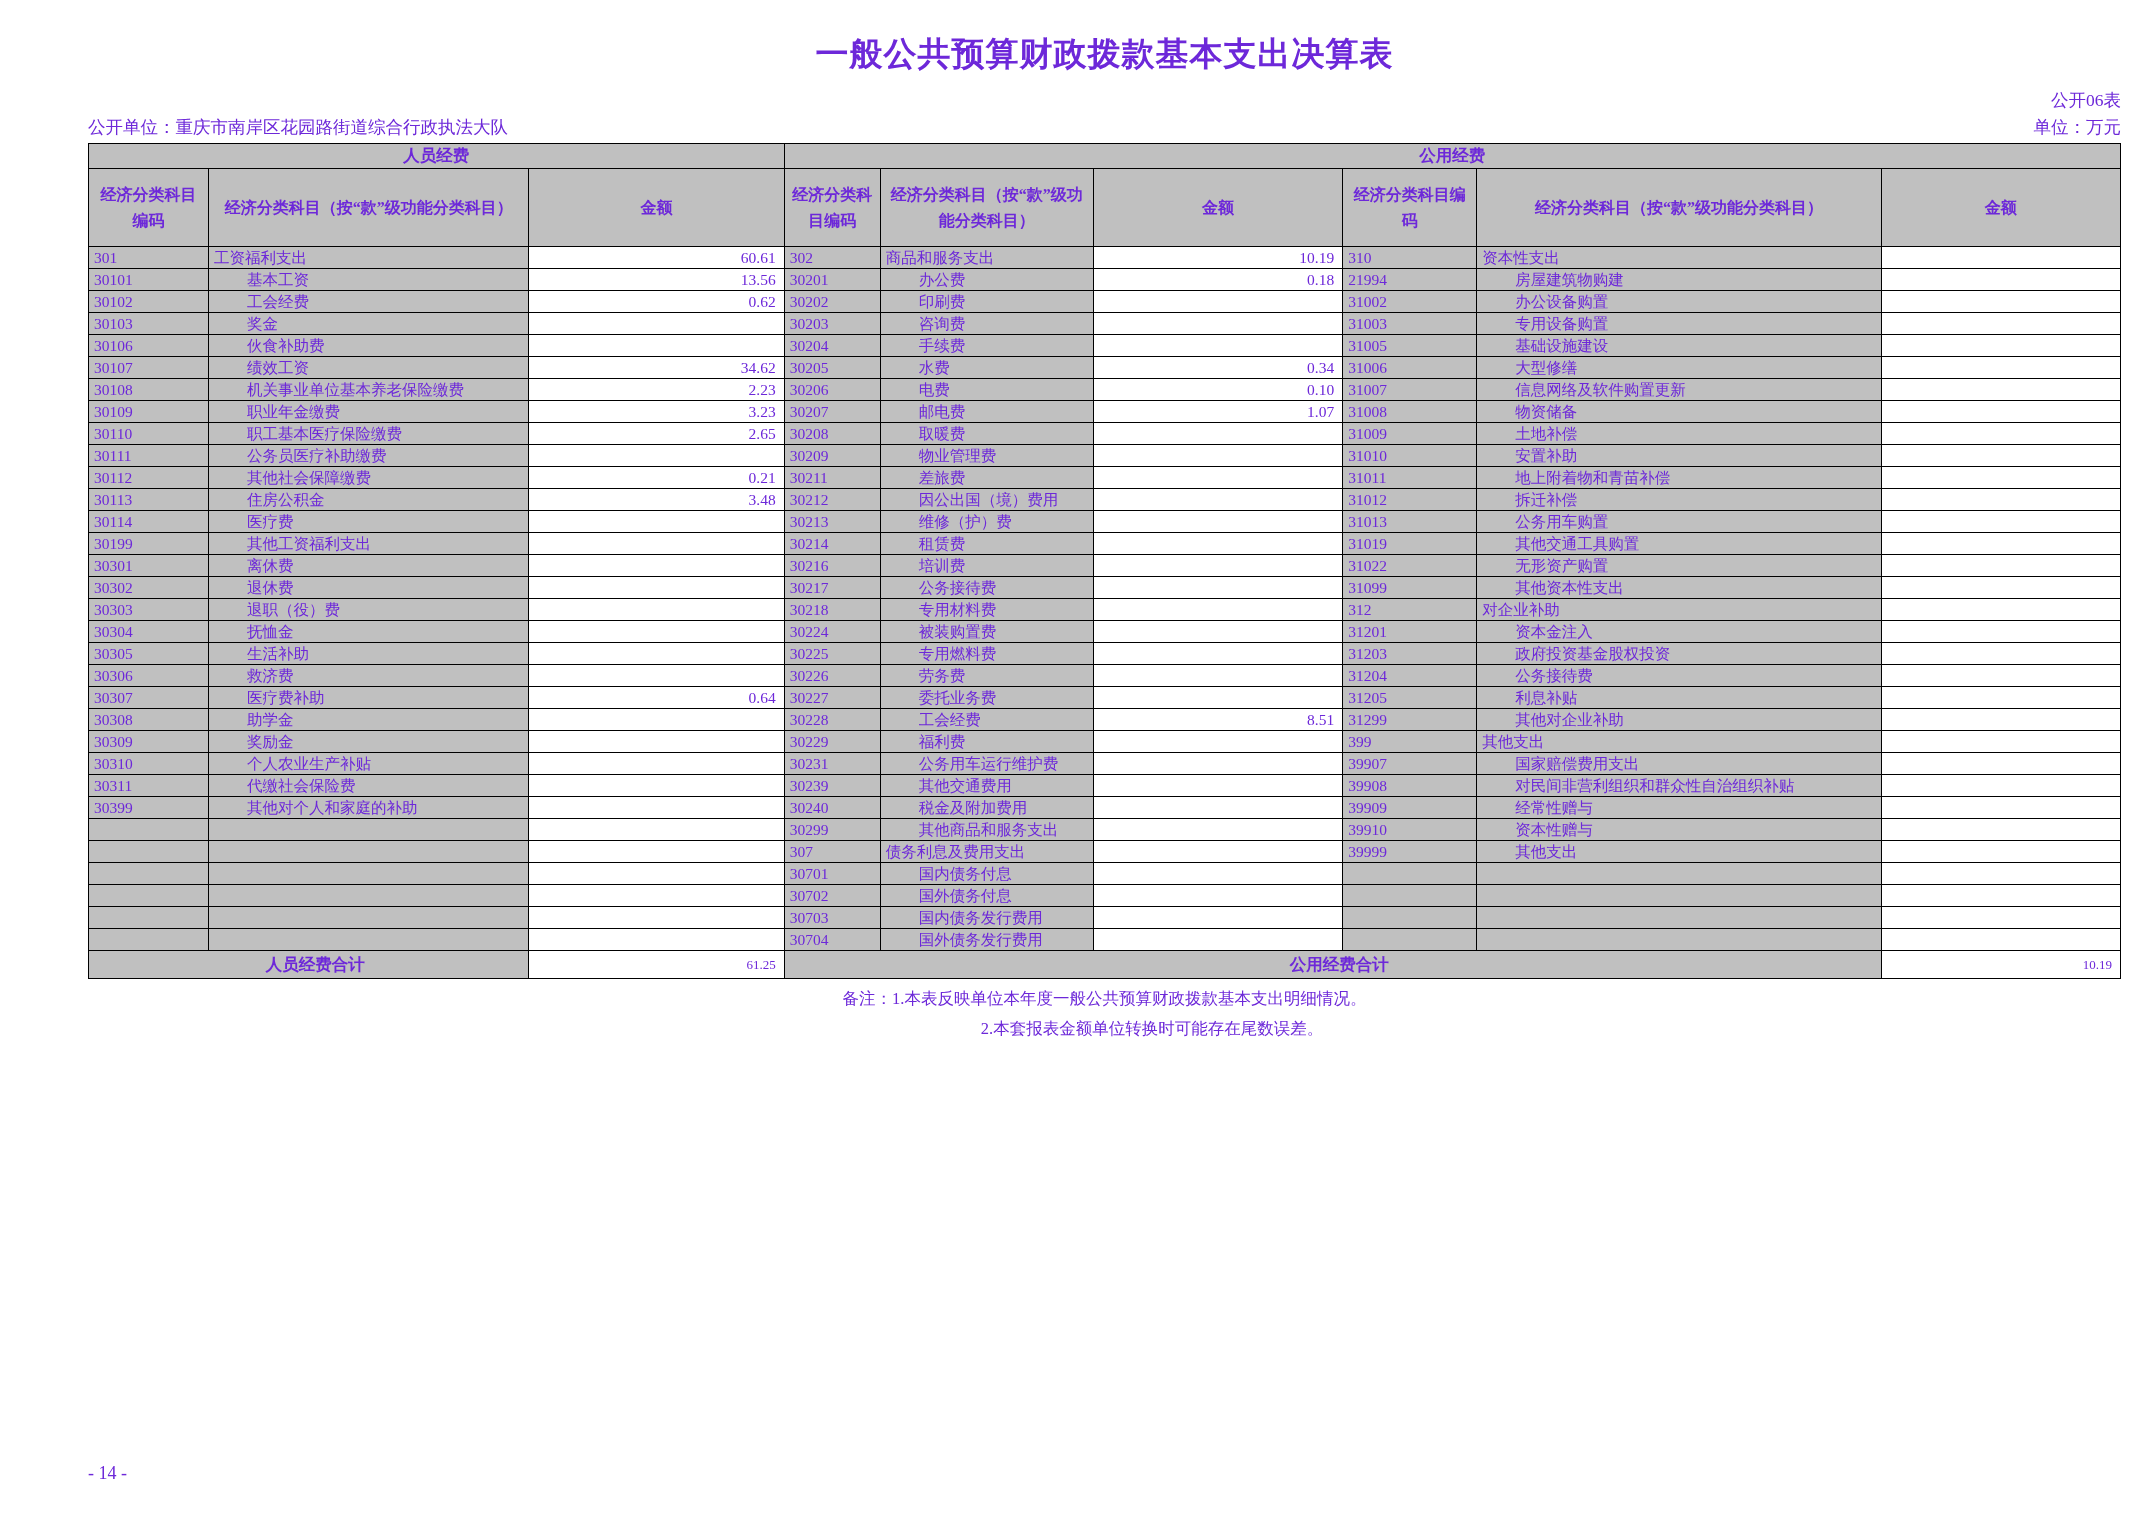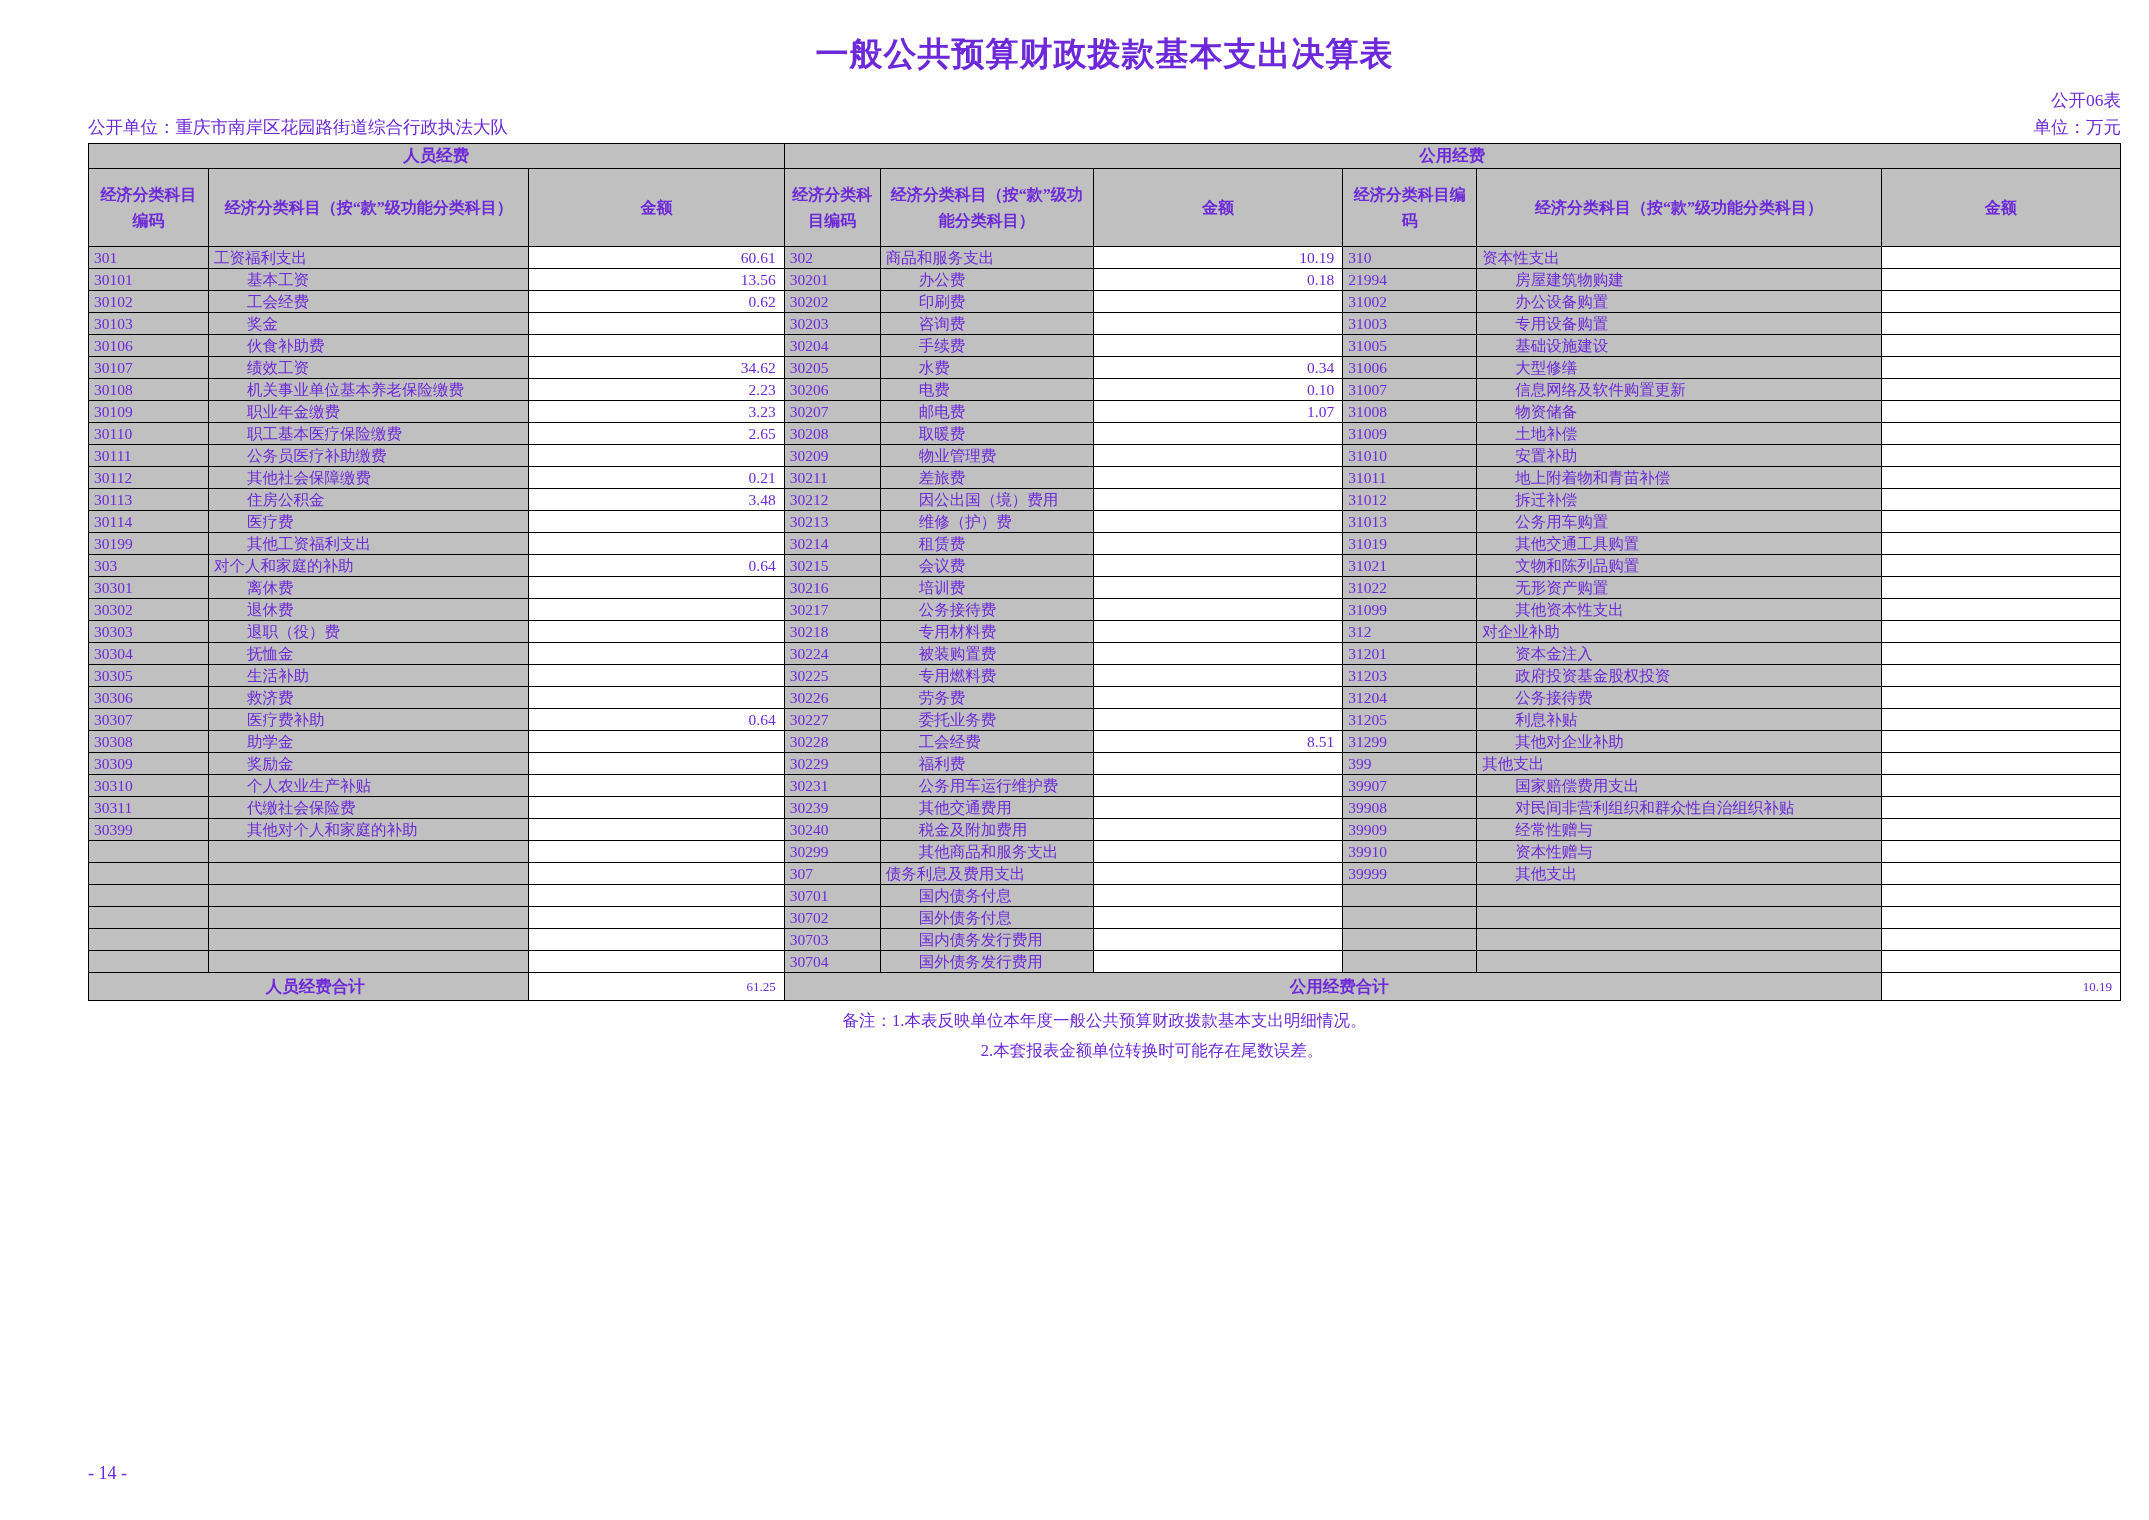--- a/index.html
+++ b/index.html
@@ -222,31 +222,20 @@
           <td class="name sub">其他工资福利支出</td>
           <td class="amt"></td>
           <td class="code">30214</td>
           <td class="name sub">租赁费</td>
           <td class="amt"></td>
           <td class="code">31019</td>
           <td class="name sub">其他交通工具购置</td>
           <td class="amt"></td>
         </tr>
         <tr>
-          <td class="code">303</td>
-          <td class="name">对个人和家庭的补助</td>
-          <td class="amt">0.64</td>
-          <td class="code">30215</td>
-          <td class="name sub">会议费</td>
-          <td class="amt"></td>
-          <td class="code">31021</td>
-          <td class="name sub">文物和陈列品购置</td>
-          <td class="amt"></td>
-        </tr>
-        <tr>
           <td class="code">30301</td>
           <td class="name sub">离休费</td>
           <td class="amt"></td>
           <td class="code">30216</td>
           <td class="name sub">培训费</td>
           <td class="amt"></td>
           <td class="code">31022</td>
           <td class="name sub">无形资产购置</td>
           <td class="amt"></td>
         </tr>

